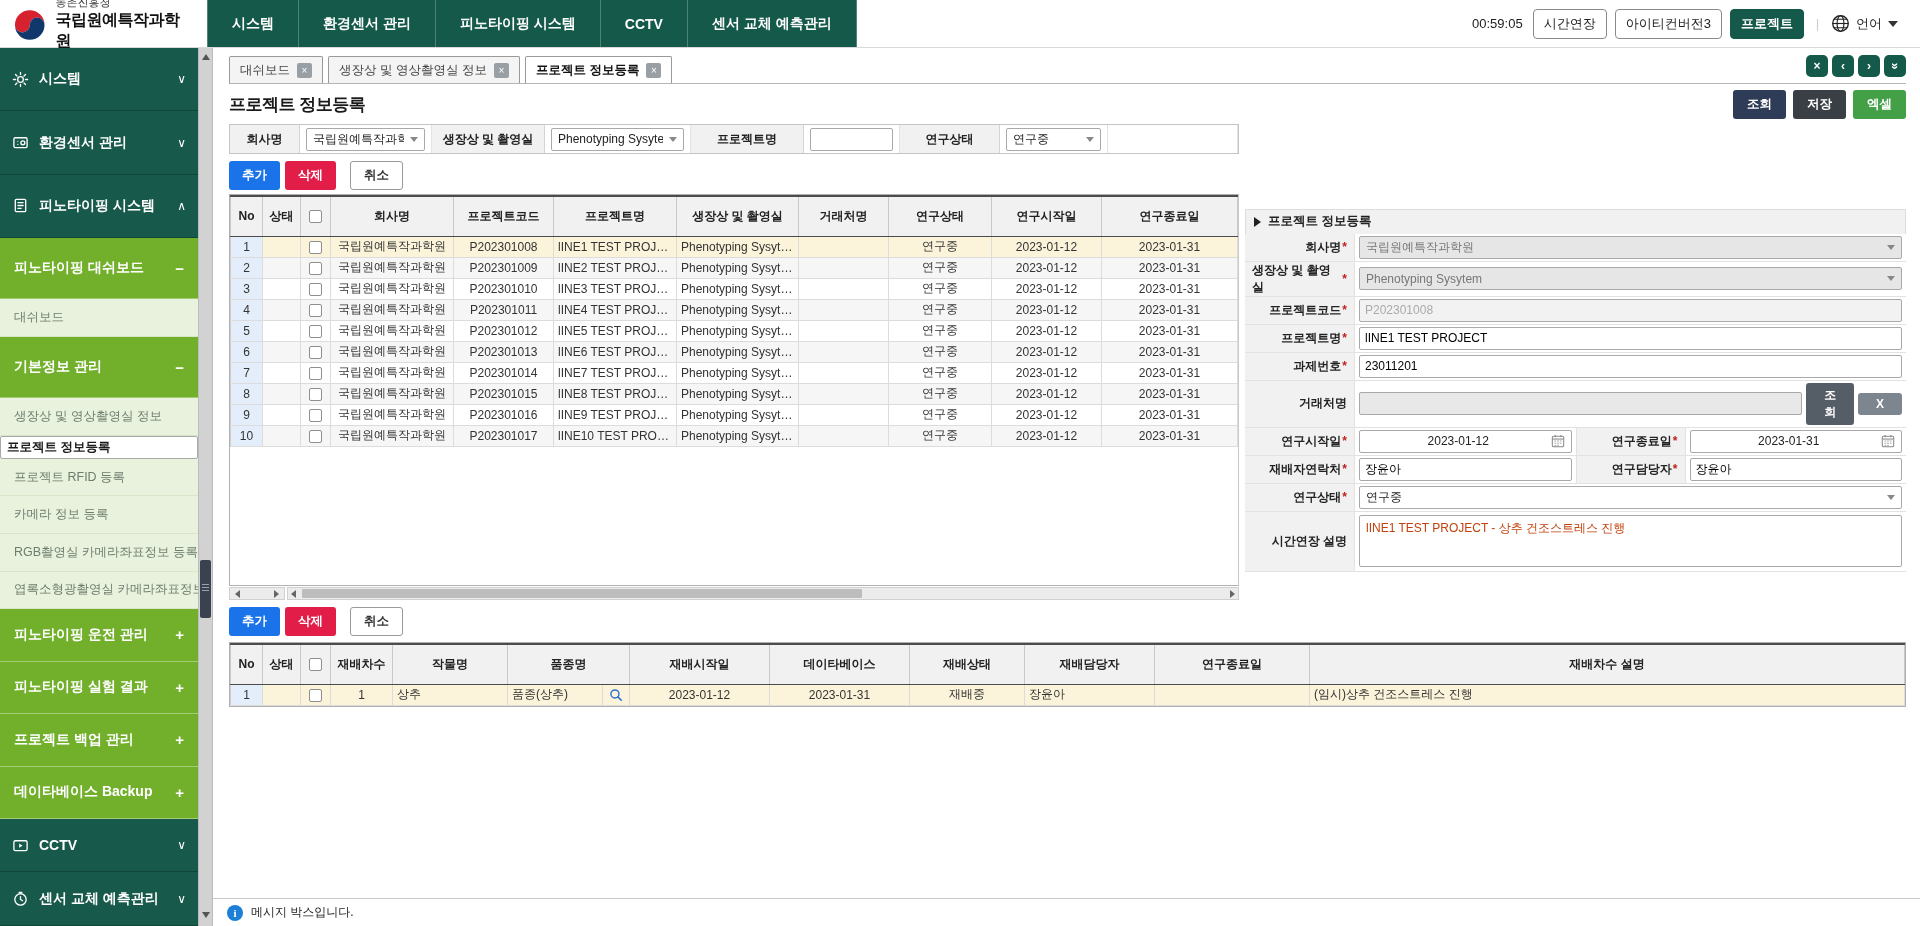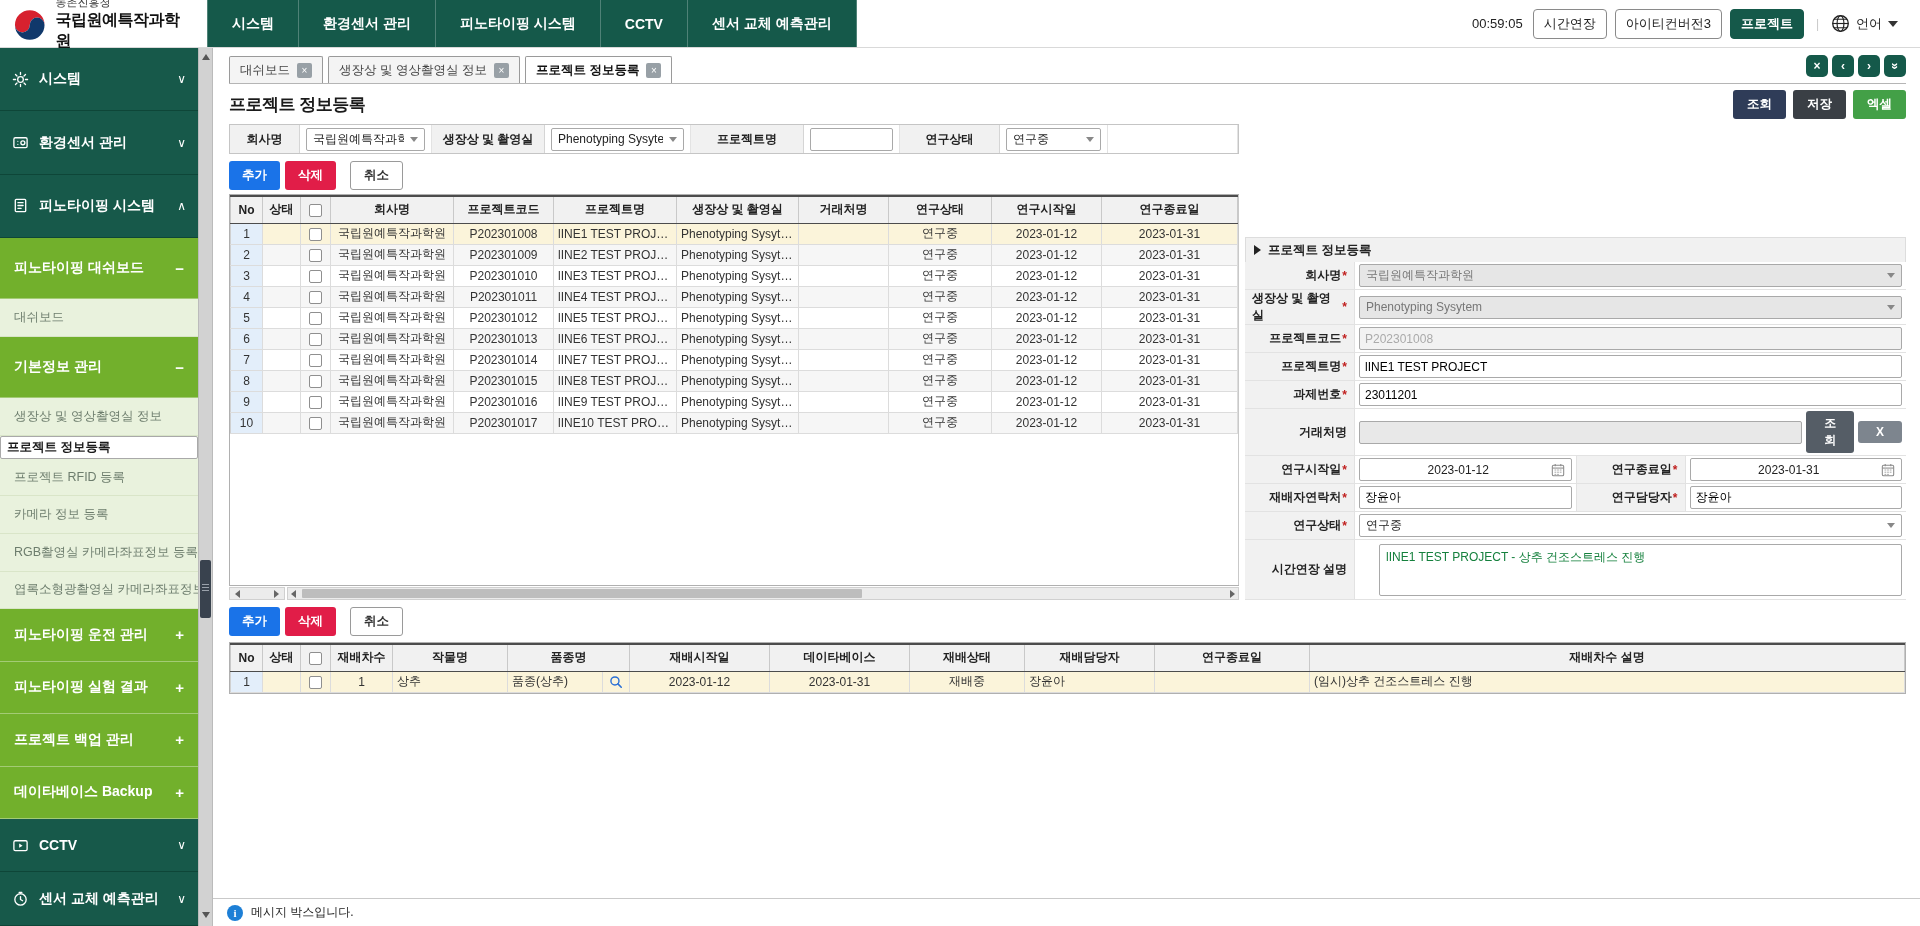--- a/index.html
+++ b/index.html
@@ -62,21 +62,21 @@
   .tabnav .nbtn .rot { display:inline-block; transform:rotate(90deg); }
 
   .titlerow { display:flex; align-items:center; height:40px; }
   .pagetitle { font-size:17px; font-weight:bold; color:#1a1a1a; letter-spacing:-0.5px; }
   .actions { margin-left:auto; display:flex; gap:7px; }
   .btn { border:none; border-radius:3px; color:#fff; font-size:12.5px; font-weight:bold; padding:6px 14px; cursor:pointer; font-family:inherit; }
   .btn.navy { background:#2f3c58; }
   .btn.dark { background:#3a3f45;text-align:center; }
   .btn.excel { background:#43a047; }
 
-  .toprow { display:flex; align-items:flex-end; }
+  .toprow { display:flex; align-items:center; }
   .leftcol { width:1010px; flex:0 0 1010px; }
 
   .filterbar { display:flex; align-items:stretch; border:1px solid #c5c5c5; height:30px; background:#fff; }
   .f-label { background:#f1f1f1; display:flex; align-items:center; justify-content:center; font-weight:bold;
     border-right:1px solid #d5d5d5; padding:0 4px; }
   .f-field { display:flex; align-items:center; padding:0 6px; border-right:1px solid #e3e3e3; }
   .f-fill { flex:1; }
   .sel { border:1px solid #a9a9a9; border-radius:2px; background:#fff; height:23px; display:flex; align-items:center;
     padding:0 6px; gap:6px; cursor:pointer; }
   .sel .txt { flex:1; white-space:nowrap; overflow:hidden; }
@@ -85,21 +85,21 @@
 
   .btnrow { display:flex; gap:5px; margin:7px 0 4px 0; }
   .sbtn { border:none; border-radius:3px; color:#fff; font-size:12.5px; font-weight:bold; padding:5px 13px; cursor:pointer; font-family:inherit; }
   .sbtn.blue { background:#1a73e8; }
   .sbtn.red { background:#e11d48; }
   .sbtn.plain { background:#fff; color:#333; border:1px solid #9a9a9a; margin-left:9px; }
 
   .gridwrap { border:1px solid #b0b0b0; display:flex; background:#fff; }
   .gridwrap.tall { height:392px; }
   .gtable { border-collapse:collapse; table-layout:fixed; flex:0 0 auto; align-self:flex-start; width:100%; }
-  .gtable th { background:#f1f1f1; font-size:12px; font-weight:bold; color:#222; height:27px;
+  .gtable th { background:#f1f1f1; font-size:12px; font-weight:bold; color:#222; height:40px;
     border:1px solid #c9c9c9; border-top:2px solid #4c4c4c; border-bottom:1px solid #4c4c4c; padding:0 3px;
     overflow:hidden; white-space:nowrap; }
   .gtable td { height:21px; border:1px solid #dcdcdc; border-left:1px solid #d0d0d0; padding:0 4px; font-size:12px; color:#333;
     overflow:hidden; white-space:nowrap; text-overflow:ellipsis; background:#fff; }
   .gtable tr.alt td { background:#f6f6f6; }
   .gtable tr.selrow td { background:#fbf4da; }
   .gtable td.nocell { background:#e3eefa !important; text-align:center; }
   .gtable td.c { text-align:center; }
   .cb { display:inline-block; width:13px; height:13px; border:1px solid #8f8f8f; border-radius:2px; background:#fff; vertical-align:middle; cursor:pointer; }
   .vstrip { width:12px; border-left:1px solid #c9c9c9; background:#f4f4f4; }
@@ -124,22 +124,22 @@
   .fp-val { flex:1; display:flex; align-items:center; padding:2px 4px; gap:4px; }
   .fp-val .sel, .fp-val .inp { width:100%; }
   .sel.dis { background:#e6e6e6; color:#777; }
   .inp.dis { background:#f2f2f2; color:#aaa; }
   .inp.dis2 { background:#e8e8e8; }
   .datebox { border:1px solid #a9a9a9; border-radius:2px; height:23px; flex:1; display:flex; align-items:center; padding:0 6px; }
   .datebox .dt { flex:1; text-align:center; }
   .fbtn { border:none; border-radius:3px; color:#fff; font-size:12px; font-weight:bold; padding:4px 14px; cursor:pointer; font-family:inherit; }
   .fbtn.gray1 { background:#555d66; }
   .fbtn.gray2 { background:#7d858e; padding:4px 18px; }
-  .fp-ta { width:100%; height:52px; border:1px solid #a9a9a9; border-radius:2px; font-family:inherit; font-size:12px; color:#15803d;
-    padding:4px 6px; resize:none;margin-left:20px; }
+  .fp-ta { width:100%; height:52px; border:1px solid #a9a9a9; border-radius:2px; font-family:inherit; font-size:12px; color:#c2410c;
+    padding:4px 6px; resize:none; }
   .cal { width:14px; height:14px; }
 
   .grid2wrap { margin-top:2px; }
   .mag { width:14px; height:14px; display:block; margin:0 auto; }
 
   .statusbar { position:absolute; left:0; right:0; bottom:0; height:28px; border-top:1px solid #c9c9c9; background:#fff;
     display:flex; align-items:center; gap:8px; padding-left:14px; }
   .info-ic { width:16px; height:16px; border-radius:50%; background:#1d7fd6; color:#fff; font-weight:bold; font-size:11px;
     text-align:center; line-height:16px; font-family:"Liberation Serif",serif; }
 </style>

